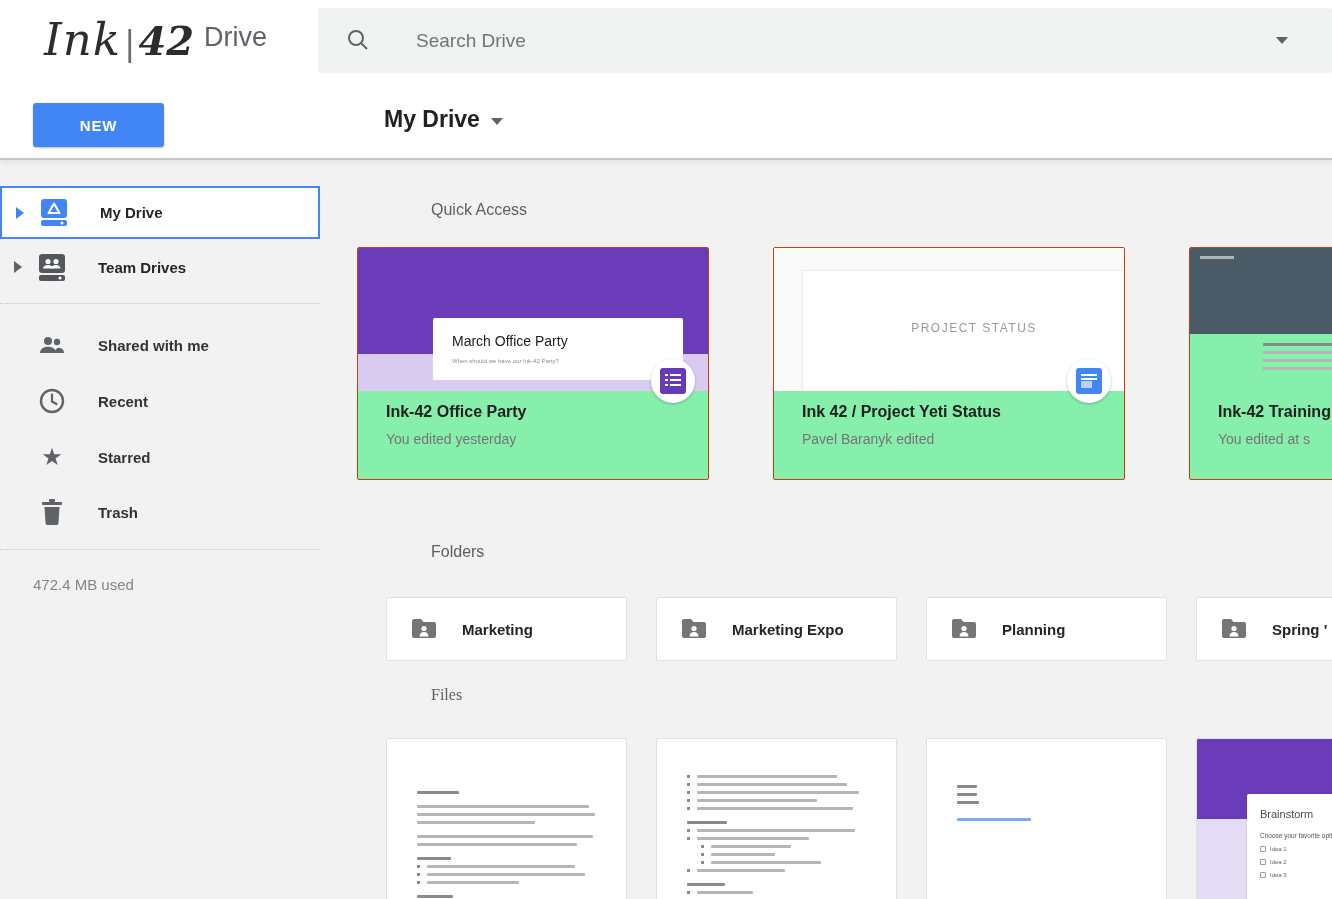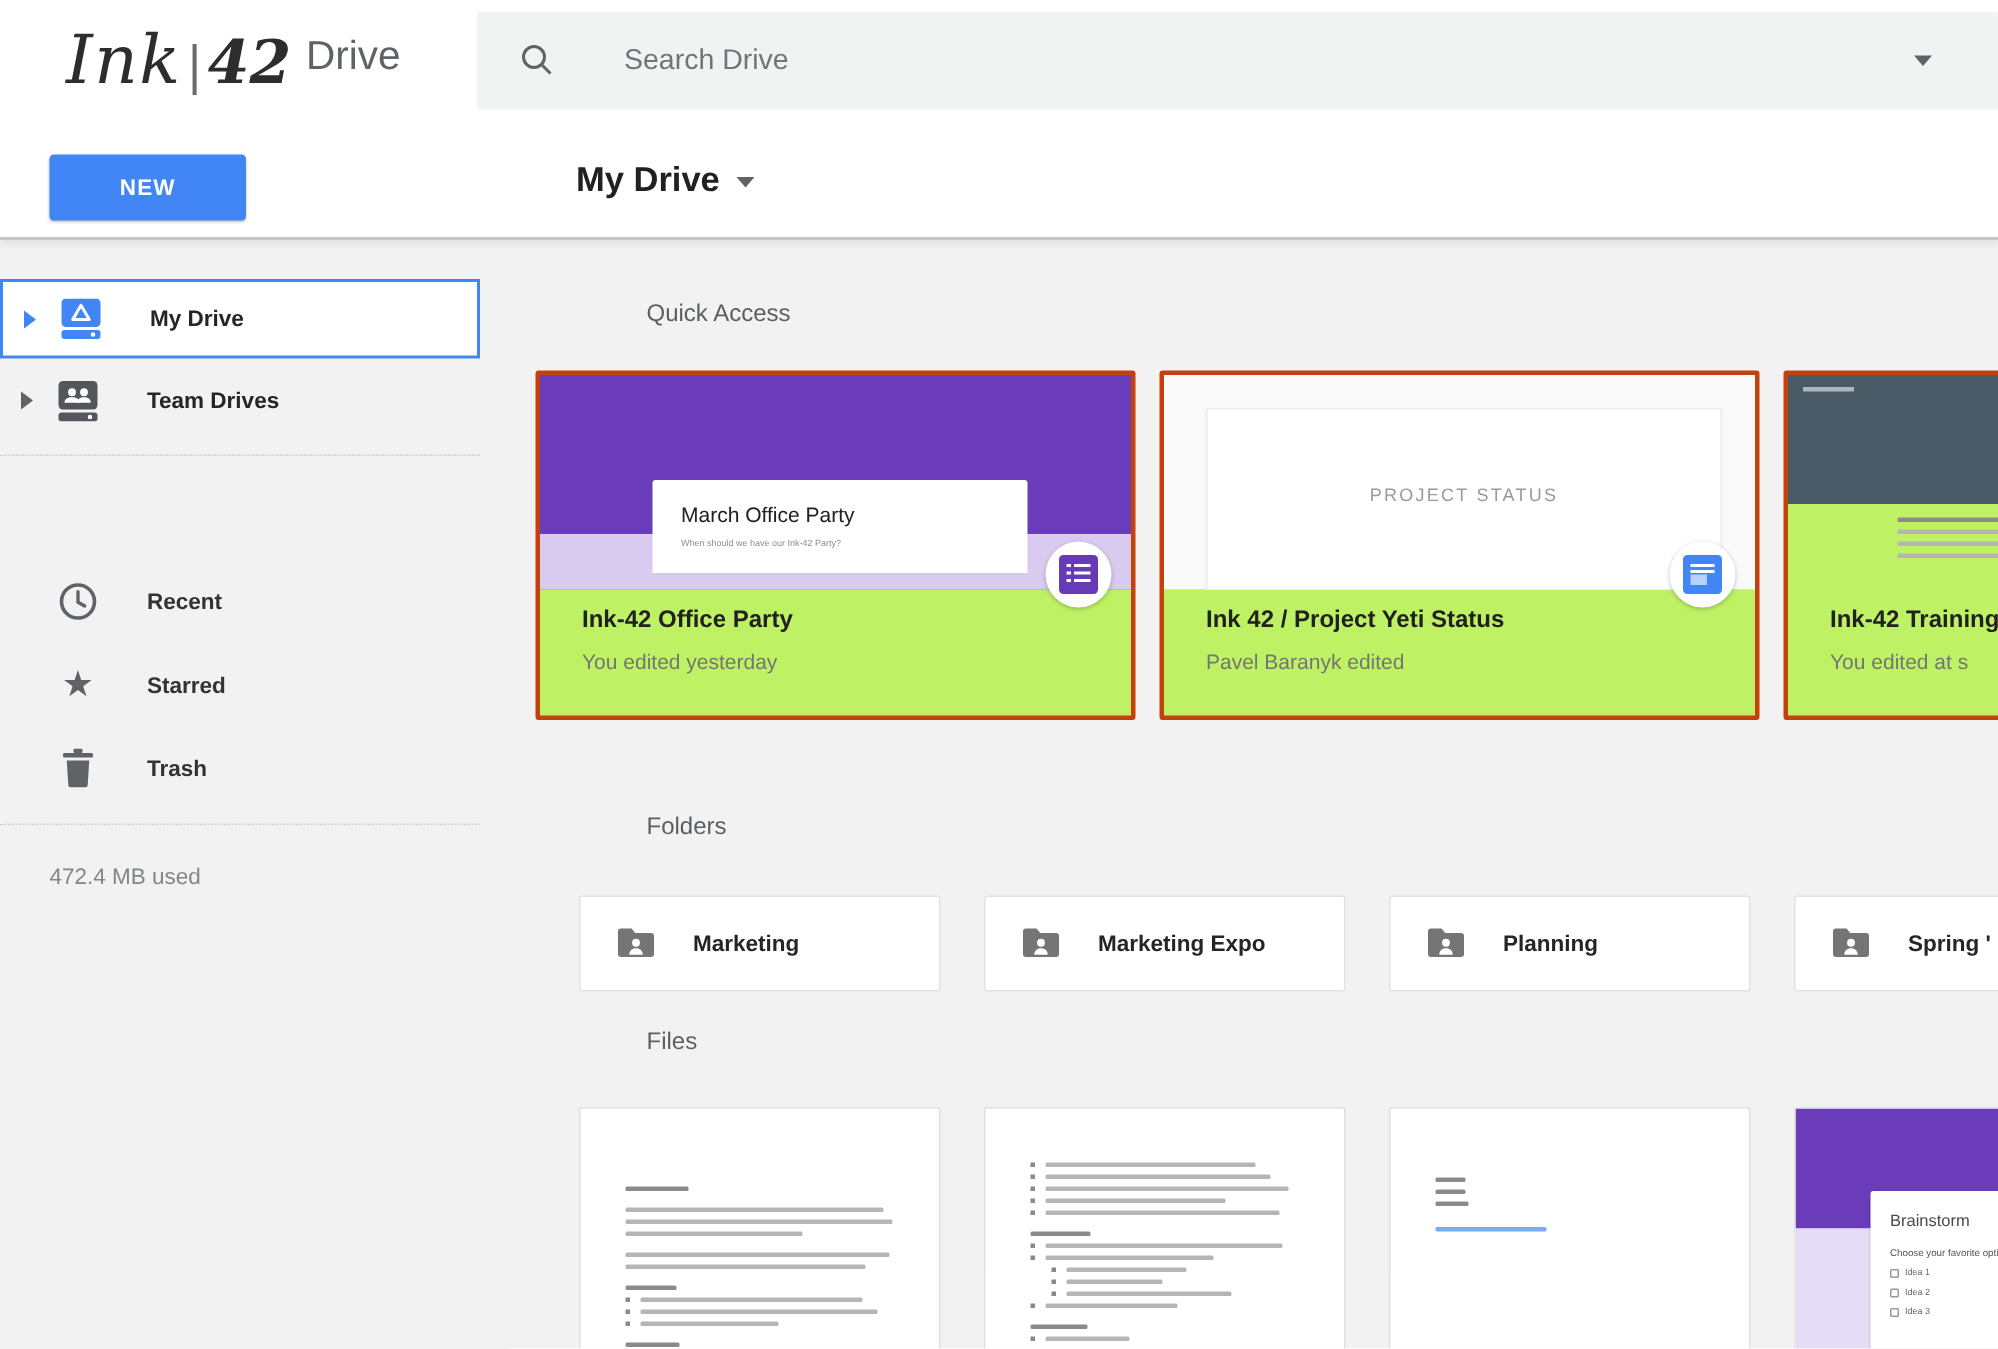--- a/index.html
+++ b/index.html
@@ -36,21 +36,21 @@
   .side-item.plain .s-label { font-weight:600; color:#333; }
   .side-selected { background:#fff; border:2px solid #4285f4; }
   .side-divider { position:absolute; left:0; width:320px; border-top:1px dotted #c9c9c9; }
   .storage-text { position:absolute; left:33px; top:576px; font-size:15px; color:#82868b; }
   .star-glyph { font-size:24px; color:#5f6368; line-height:1; }
 
   
   .section-label { position:absolute; font-size:16px; color:#5c5f62;margin-left:46px; }
 
   
-  .qa-card { position:absolute; top:247px; width:400px; height:233px; background:#bef264; border:3px solid #c2410c; border-radius:2px; overflow:hidden; cursor:pointer; }
+  .qa-card { position:absolute; top:247px; width:352px; height:233px; background:#86efac; border:1px solid #c2410c; border-radius:2px; overflow:hidden; cursor:pointer; }
   .qa-thumb { position:absolute; left:0; top:0; width:100%; height:143px; overflow:hidden; }
   .qa-title { position:absolute; left:28px; top:155px; font-size:16px; font-weight:600; color:#212121; white-space:nowrap; }
   .qa-sub { position:absolute; left:28px; top:183px; font-size:14px; color:#757575; white-space:nowrap; }
   .badge { position:absolute; right:13px; top:111px; width:44px; height:44px; border-radius:50%; background:#fff; box-shadow:0 1px 3px rgba(0,0,0,.25); display:flex; align-items:center; justify-content:center; z-index:3; }
   .badge .sq { width:26px; height:26px; border-radius:3px; position:relative; }
   
   .forms-sq { background:#673ab7; }
   .forms-sq i { position:absolute; left:5px; height:2px; width:3px; background:#fff; }
   .forms-sq b { position:absolute; left:10px; height:2px; width:11px; background:#fff; }
   
@@ -157,20 +157,31 @@
           <path d="M13.5 14.5 c0-2.4 2-3.6 4.5-3.6 s4.5 1.2 4.5 3.6 z" fill="#fff"></path>
           <rect x="1" y="21" width="26" height="6" rx="2" fill="#53575b"></rect>
           <circle cx="22" cy="24" r="1.5" fill="#fff"></circle>
         </svg>
     </span>
     <span class="s-label">Team Drives</span>
   </div>
 
   <div class="side-divider" style="top:303px;"></div>
 
+  <div class="side-item plain" style="top:317px; height:56px;">
+    <span class="s-icon">
+      <svg width="28" height="20" viewBox="0 0 28 20">
+          <circle cx="10" cy="6" r="4" fill="#5f6368"></circle>
+          <circle cx="19" cy="7" r="3.2" fill="#5f6368"></circle>
+          <path d="M2 18 c0-4.2 3.8-6.2 8-6.2 s8 2 8 6.2 z" fill="#5f6368"></path>
+          <path d="M16.5 18 c0.3-3.2 2-5 4.5-5.3 c2.8 0.2 5 2 5 5.3 z" fill="#5f6368"></path>
+        </svg>
+    </span>
+    <span class="s-label">Shared with me</span>
+  </div>
 
   <div class="side-item plain" style="top:373px; height:56px;">
     <span class="s-icon">
       <svg width="26" height="26" viewBox="0 0 26 26">
           <circle cx="13" cy="13" r="11" fill="none" stroke="#5f6368" stroke-width="2.4"></circle>
           <polyline points="13,6.5 13,13.5 17.5,16" fill="none" stroke="#5f6368" stroke-width="2.2" stroke-linecap="round"></polyline>
         </svg>
     </span>
     <span class="s-label">Recent</span>
   </div>
@@ -294,21 +305,21 @@
     <span class="f-icon">
       <svg width="26" height="22" viewBox="0 0 26 22">
           <path d="M1 3 a2 2 0 0 1 2-2 h7 l2.5 3 H23 a2 2 0 0 1 2 2 v12 a2 2 0 0 1 -2 2 H3 a2 2 0 0 1 -2-2 z" fill="#757575"></path>
           <circle cx="13" cy="10.5" r="2.6" fill="#fff"></circle>
           <path d="M8.5 18.5 c0-3 2.2-4.4 4.5-4.4 s4.5 1.4 4.5 4.4 z" fill="#fff"></path>
         </svg>
     </span>
     <span class="f-label">Spring '</span>
   </div>
 
-  <div class="section-label" style="left:385px; top:686px;">Files</div>
+  <div class="section-label" style="left:385px; top:686px;font-family:Liberation Serif, serif;">Files</div>
 
   <div class="file-card" style="left:386px;">
     <div class="doc-pad">
       <div class="tl dark" style="width:42px;"></div>
       <div class="tl gap" style="width:172px;"></div>
       <div class="tl" style="width:178px;"></div>
       <div class="tl" style="width:118px;"></div>
       <div class="tl gap" style="width:176px;"></div>
       <div class="tl" style="width:160px;"></div>
       <div class="tl gap dark" style="width:34px;"></div>

